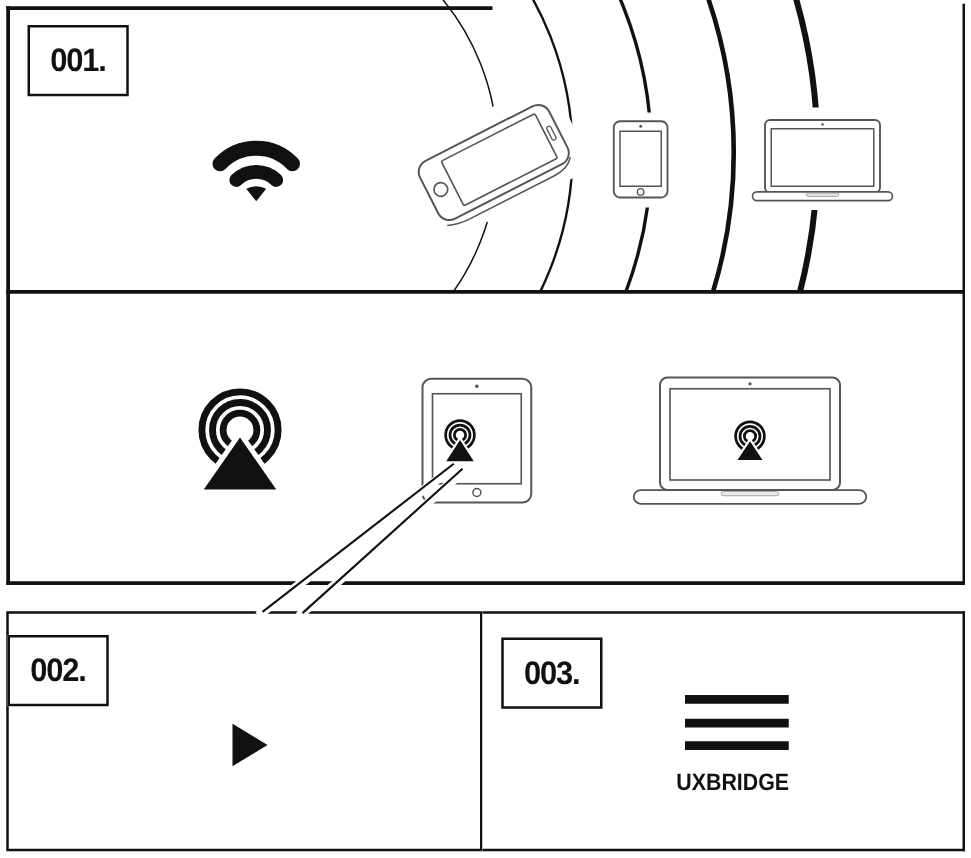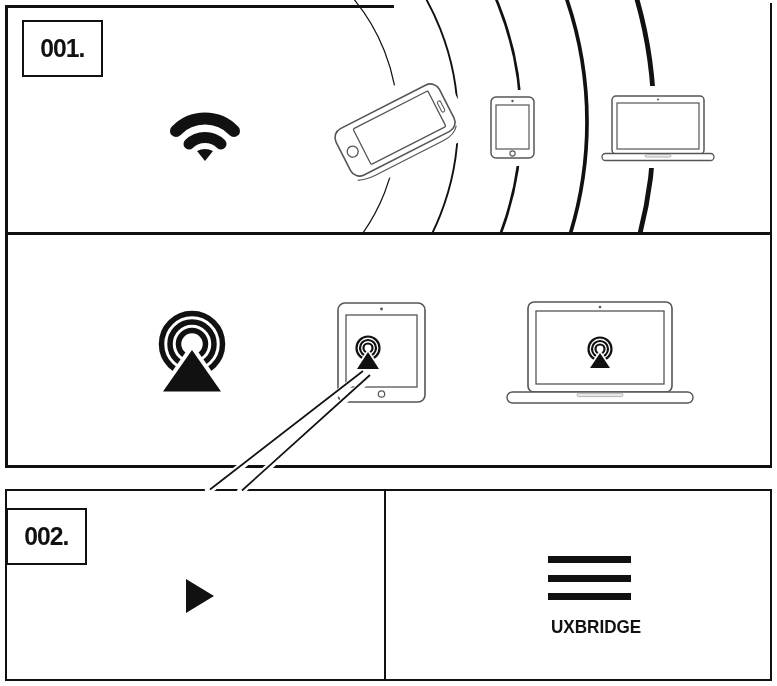--- a/index.html
+++ b/index.html
@@ -14,21 +14,21 @@
     position:absolute;width:81px;height:57px;border:2.5px solid #111;background:#fff;
     display:flex;align-items:center;justify-content:center;z-index:4;
   }
   .tag span{
     font-size:26px;font-weight:bold;letter-spacing:-1px;transform:scaleX(.95);
     white-space:nowrap;
   }
   .panel{position:absolute;border:2.5px solid #111;background:#fff;z-index:1;}
   .menu-bar{width:83px;height:7px;background:#111;margin-bottom:11.5px;}
   .brand{
-    position:absolute;left:536px;top:616px;width:110px;text-align:right;z-index:3;
+    position:absolute;left:536px;top:616px;width:110px;text-align:left;z-index:3;
   }
   .brand span{
     display:inline-block;font-size:19px;font-weight:bold;letter-spacing:0;
     transform:scaleX(.9);white-space:nowrap;
   }
   .z2{z-index:2;} .z3{z-index:3;} .z6{z-index:6;}
 </style>
 </head>
 <body>
 
@@ -133,20 +133,23 @@
   <div class="tag" style="left:22px;top:20px;">
     <span>001.</span>
   </div>
 
   <div class="panel" style="left:5px;top:489px;width:381px;height:192px;"></div>
   <div class="panel" style="left:386px;top:489px;width:386px;height:192px;border-left:none;"></div>
 
   <div class="tag" style="left:6px;top:508px;">
     <span>002.</span>
   </div>
+  <div class="tag" style="left:401px;top:510px;">
+    <span>003.</span>
+  </div>
 
   <svg class="art z3" style="left:184px;top:577px" width="34" height="40" viewBox="0 0 34 40">
     <polygon points="2,2 2,36 30,19" fill="#111"></polygon>
   </svg>
 
   <div class="art z3" style="left:548px;top:556px;">
     <div class="menu-bar"></div>
     <div class="menu-bar"></div>
     <div class="menu-bar" style="margin-bottom:0;"></div>
   </div>

